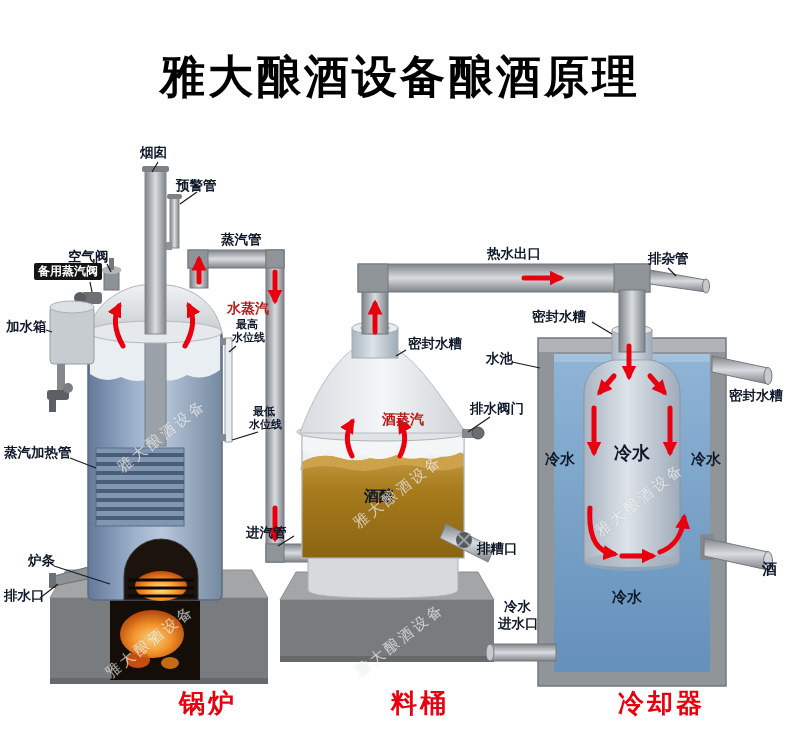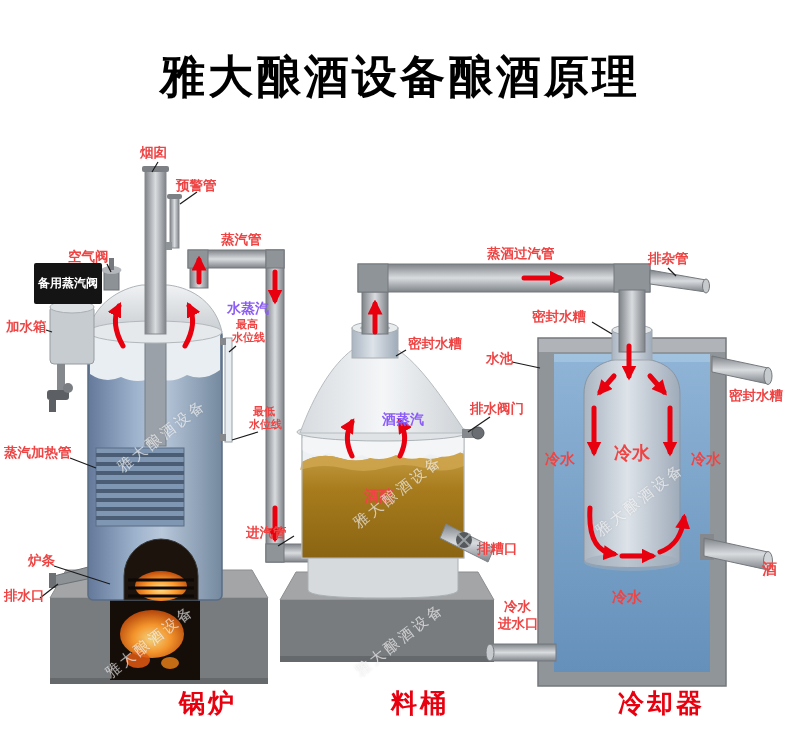--- a/index.html
+++ b/index.html
@@ -7,28 +7,28 @@
     position:relative;width:800px;height:756px;margin:0 auto;background:#fff;
     overflow:hidden;
     font-family:"Liberation Sans","DejaVu Sans",sans-serif;
   }
   #stage svg{position:absolute;left:0;top:0;z-index:1;}
   .title{
     position:absolute;top:52px;left:0;width:100%;text-align:center;z-index:6;
     font-size:45px;font-weight:800;color:#000;letter-spacing:3px;line-height:1.1;
   }
   .lbl{
-    position:absolute;z-index:6;font-size:13.5px;font-weight:700;color:#ef4444;
+    position:absolute;z-index:6;font-size:13.5px;font-weight:700;color:#0f172a;
     white-space:nowrap;line-height:1.05;
   }
-  .lbl.red{color:#8b5cf6;font-size:14px;}
+  .lbl.red{color:#b91c1c;font-size:14px;}
   .lbl.sm{font-size:11px;text-align:center;}
   .lbl.lg15{font-size:15px;}
   .lbl.lg18{font-size:18px;}
-  .lbl.badge{background:#141414;color:#fff;font-size:12px;padding:14px 4px;border-radius:2px;}
+  .lbl.badge{background:#141414;color:#fff;font-size:12px;padding:2px 4px;border-radius:2px;}
   .cap{
     position:absolute;top:686px;z-index:6;font-size:26px;font-weight:800;
     color:#e8000f;letter-spacing:3px;white-space:nowrap;margin-left:32px;
   }
   .wm{
     position:absolute;z-index:7;color:rgba(255,255,255,0.62);font-size:15px;
     letter-spacing:3px;white-space:nowrap;
     transform:translate(-50%,-50%) rotate(-38deg);
     text-shadow:0 0 2px rgba(130,130,130,0.25);
   }
@@ -288,21 +288,21 @@
   <div class="lbl red" style="left:227px;top:301px">水蒸汽</div>
   <div class="lbl sm" style="left:236px;top:319px">最高</div>
   <div class="lbl sm" style="left:232px;top:332px">水位线</div>
   <div class="lbl sm" style="left:253px;top:406px">最低</div>
   <div class="lbl sm" style="left:249px;top:419px">水位线</div>
   <div class="lbl" style="left:4px;top:446px">蒸汽加热管</div>
   <div class="lbl" style="left:28px;top:554px">炉条</div>
   <div class="lbl" style="left:4px;top:589px">排水口</div>
   <div class="lbl" style="left:246px;top:526px">进汽管</div>
 
-  <div class="lbl" style="left:487px;top:247px">蒸酒过汽管</div>
+  <div class="lbl" style="left:487px;top:247px">热水出口</div>
   <div class="lbl" style="left:408px;top:337px">密封水糟</div>
   <div class="lbl" style="left:470px;top:402px">排水阀门</div>
   <div class="lbl red" style="left:382px;top:412px">酒蒸汽</div>
   <div class="lbl lg15" style="left:364px;top:488px">酒醅</div>
   <div class="lbl" style="left:477px;top:542px">排糟口</div>
 
   <div class="lbl" style="left:648px;top:252px">排杂管</div>
   <div class="lbl" style="left:532px;top:310px">密封水糟</div>
   <div class="lbl" style="left:486px;top:352px">水池</div>
   <div class="lbl" style="left:729px;top:389px">密封水糟</div>

